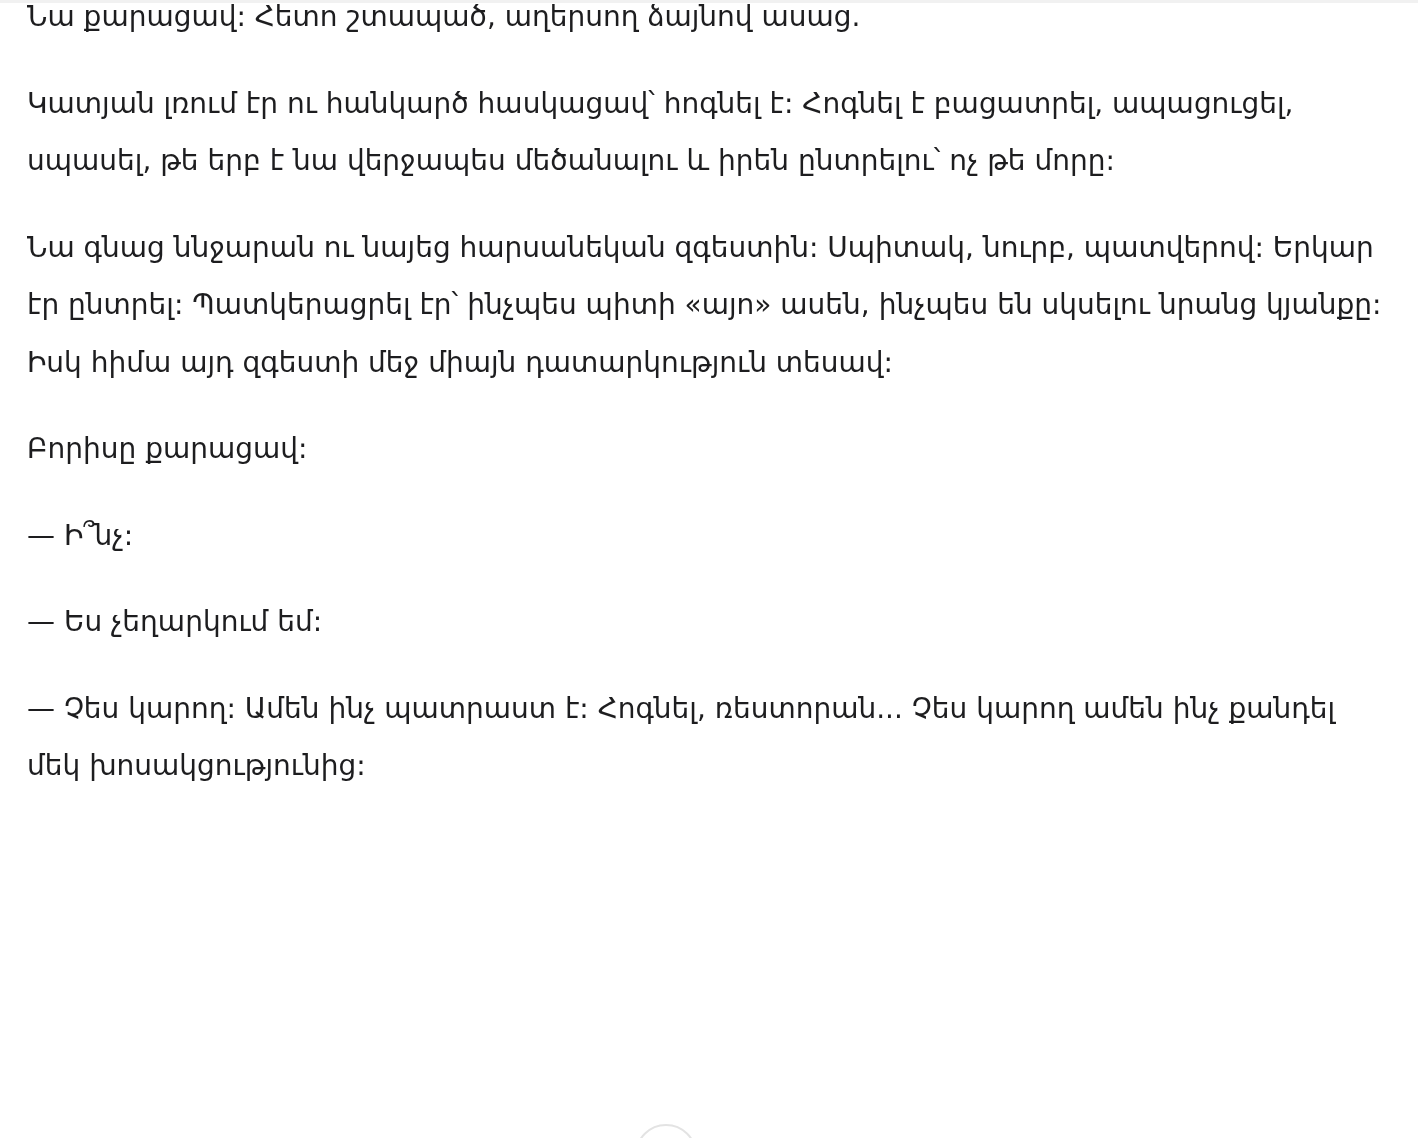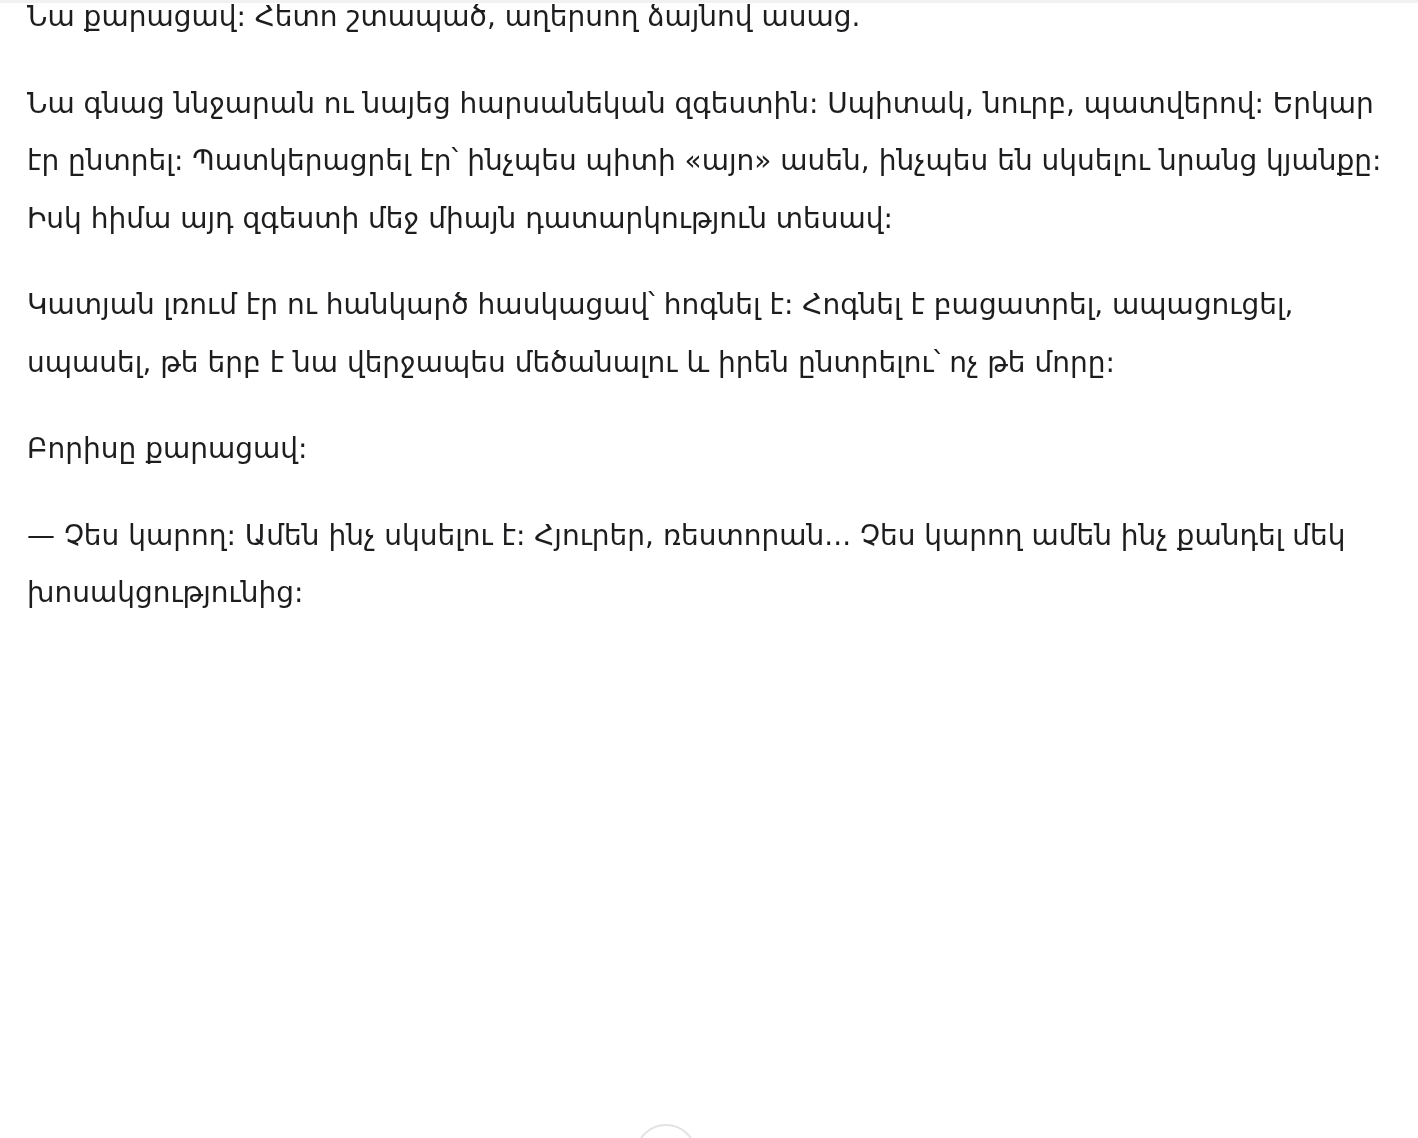--- a/index.html
+++ b/index.html
@@ -50,19 +50,21 @@
     cursor: pointer;
   }
 </style>
 </head>
 <body style="background: rgb(255, 255, 255);">
 
 <div class="top-strip" style="background: rgb(241, 241, 241);"></div>
 
 <div class="article" style="color: rgb(29, 29, 31);">
     <p>Նա քարացավ: Հետո շտապած, աղերսող ձայնով ասաց.</p>
+    <p>Կատյան լռում էր ու հանկարծ հասկացավ՝ հոգնել է: Հոգնել է բացատրել, ապացուցել, սպասել, թե երբ է նա վերջապես մեծանալու և իրեն ընտրելու՝ ոչ թե մորը:</p>
     <p>Նա գնաց ննջարան ու նայեց հարսանեկան զգեստին: Սպիտակ, նուրբ, պատվերով: Երկար էր ընտրել: Պատկերացրել էր՝ ինչպես պիտի «այո» ասեն, ինչպես են սկսելու նրանց կյանքը: Իսկ հիմա այդ զգեստի մեջ միայն դատարկություն տեսավ:</p>
-    <p>Կատյան լռում էր ու հանկարծ հասկացավ՝ հոգնել է: Հոգնել է բացատրել, ապացուցել, սպասել, թե երբ է նա վերջապես մեծանալու և իրեն ընտրելու՝ ոչ թե մորը:</p>
     <p>Բորիսը քարացավ:</p>
-    <p>— Չես կարող: Ամեն ինչ սկսելու է: Հյուրեր, ռեստորան... Չես կարող ամեն ինչ քանդել մեկ խոսակցությունից:</p>
+    <p>— Ի՞նչ:</p>
+    <p>— Ես չեղարկում եմ:</p>
+    <p>— Չես կարող: Ամեն ինչ պատրաստ է: Հոգնել, ռեստորան... Չես կարող ամեն ինչ քանդել մեկ խոսակցությունից:</p>
   </div>
 
 <div class="scroll-circle" style="border-color: rgb(227, 227, 227);"></div>
 
 </body></html>

